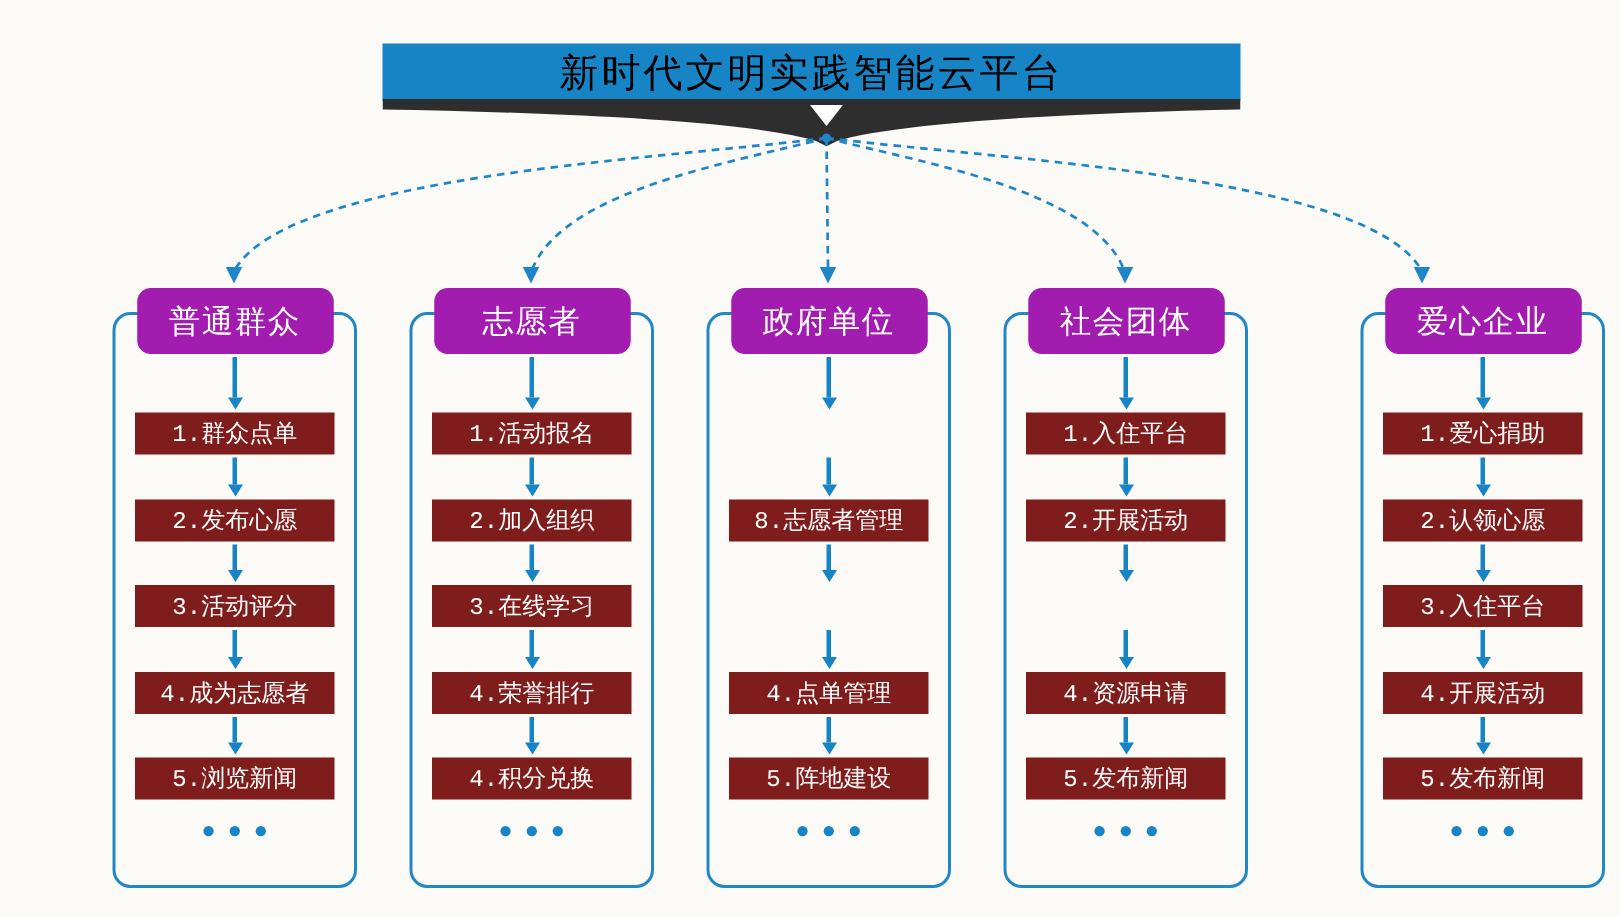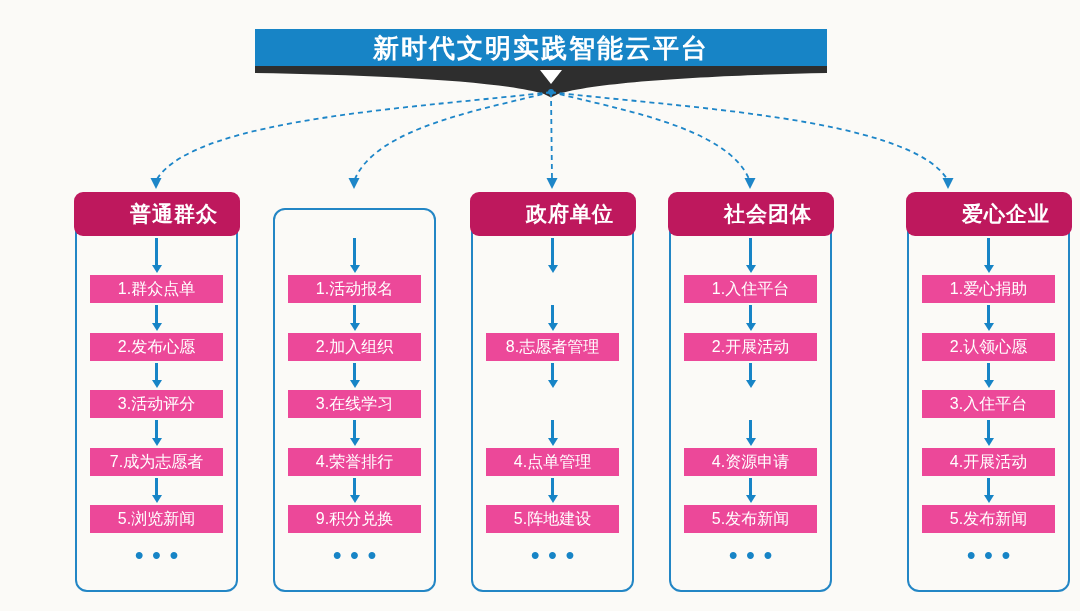--- a/index.html
+++ b/index.html
@@ -11,41 +11,41 @@
   }
   .stage{position:relative;width:1080px;height:611px;overflow:hidden;}
 
   
   .banner{
     position:absolute;left:255px;top:29px;width:572px;height:38px;
     background:#1784c6;
     display:flex;align-items:center;justify-content:center;
   }
   .banner span{
-    color:#ffffff;font-size:26px;font-weight:700;letter-spacing:2px;
+    color:#000000;font-size:26px;font-weight:400;letter-spacing:2px;
   }
   .vshape{position:absolute;left:255px;top:66px;width:572px;height:32px;}
   .fan{position:absolute;left:0;top:85px;width:1080px;height:110px;}
 
   
   .col{position:absolute;top:190px;width:163px;height:410px;}
   .frame{
     position:absolute;top:18px;left:0;right:0;height:380px;
     border:2px solid #2386c5;border-radius:12px;background:transparent;
   }
   .hdr{
     position:absolute;top:2px;left:50%;transform:translateX(-50%);
-    width:131px;height:44px;background:#be185d;border-radius:9px;
-    color:#fff;font-size:21px;font-weight:700;letter-spacing:1px;
-    display:flex;align-items:center;justify-content:center;z-index:2;padding-left:35px;
+    width:131px;height:44px;background:#a21caf;border-radius:9px;
+    color:#fff;font-size:21px;font-weight:400;letter-spacing:1px;
+    display:flex;align-items:center;justify-content:center;z-index:2;
   }
   .step{
-    position:absolute;left:15px;right:15px;height:28px;background:#ec4899;
+    position:absolute;left:15px;right:15px;height:28px;background:#7f1d1d;
     color:#fff;font-size:16px;display:flex;align-items:center;justify-content:center;
-    z-index:2;white-space:nowrap;
+    z-index:2;white-space:nowrap;font-family:Liberation Mono, monospace;
   }
   .s1{top:85px}.s2{top:143px}.s3{top:200px}.s4{top:258px}.s5{top:315px}
 
   .var{
     position:absolute;left:50%;transform:translateX(-50%);
     display:flex;flex-direction:column;align-items:center;z-index:1;
   }
   .var i{display:block;font-style:normal;}
   .var .sh{width:3px;flex:1;background:#1784c6;}
   .var .hd{
@@ -111,31 +111,32 @@
     <div class="step s2">2.发布心愿</div>
     <div class="var a2">
         <i class="sh"></i>
         <i class="hd"></i>
       </div>
     <div class="step s3">3.活动评分</div>
     <div class="var a3">
         <i class="sh"></i>
         <i class="hd"></i>
       </div>
-    <div class="step s4">7.成为志愿者</div>
+    <div class="step s4">4.成为志愿者</div>
     <div class="var a4">
         <i class="sh"></i>
         <i class="hd"></i>
       </div>
     <div class="step s5">5.浏览新闻</div>
     <div class="dots">•••</div>
   </div>
 
   <div class="col" style="left:273px">
     <div class="frame"></div>
+    <div class="hdr">志愿者</div>
     <div class="var a0">
         <i class="sh"></i>
         <i class="hd"></i>
       </div>
     <div class="step s1">1.活动报名</div>
     <div class="var a1">
         <i class="sh"></i>
         <i class="hd"></i>
       </div>
     <div class="step s2">2.加入组织</div>
@@ -146,21 +147,21 @@
     <div class="step s3">3.在线学习</div>
     <div class="var a3">
         <i class="sh"></i>
         <i class="hd"></i>
       </div>
     <div class="step s4">4.荣誉排行</div>
     <div class="var a4">
         <i class="sh"></i>
         <i class="hd"></i>
       </div>
-    <div class="step s5">9.积分兑换</div>
+    <div class="step s5">4.积分兑换</div>
     <div class="dots">•••</div>
   </div>
 
   <div class="col" style="left:471px">
     <div class="frame"></div>
     <div class="hdr">政府单位</div>
     <div class="var a0">
         <i class="sh"></i>
         <i class="hd"></i>
       </div>

